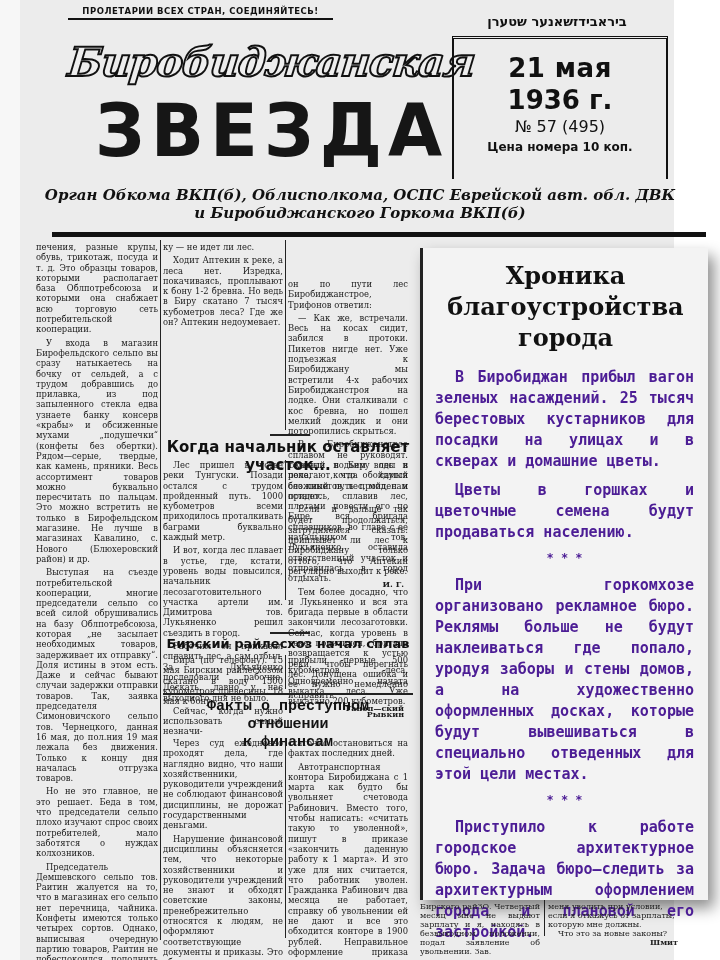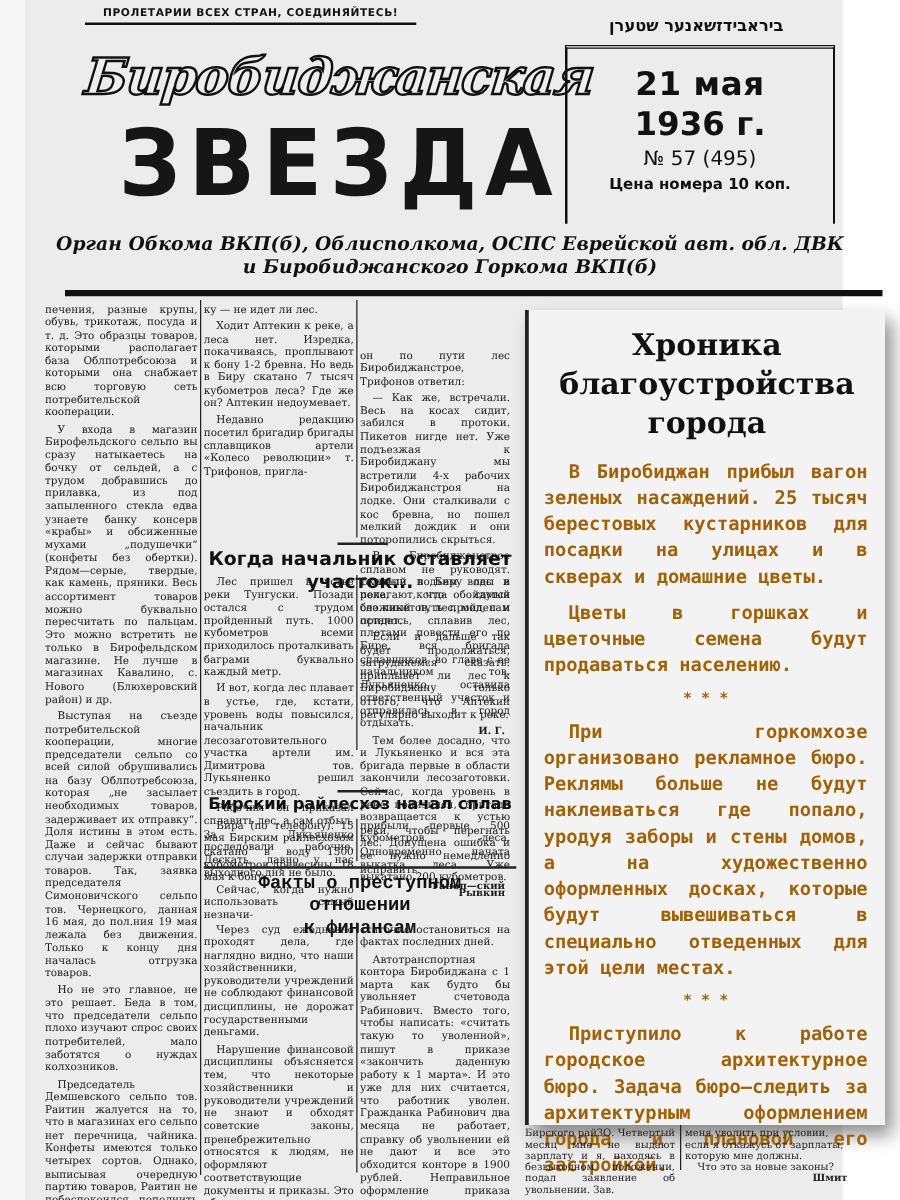--- a/index.html
+++ b/index.html
@@ -38,21 +38,21 @@
   .headline { position:absolute; text-align:center; font-family:"DejaVu Sans", sans-serif; font-weight:bold; color:#111; }
   .sig { text-align:right; font-weight:bold; font-size:8px; margin-right:4px; }
   .divider { position:absolute; height:2px; background:#222; }
 
   
   .card { position:absolute; left:420px; top:248px; width:285px; height:652px; background:#f3f3f3;
           box-shadow:6px 8px 14px rgba(0,0,0,.45); border-left:3px solid #222; }
   .card-title { text-align:center; font-family:"DejaVu Serif", serif; font-weight:bold; font-size:24px;
           line-height:31px; margin-top:12px; color:#111; }
   .card-body { padding:0 14px 0 12px; font-family:"DejaVu Sans Mono", monospace; font-weight:bold;
-          font-size:15px; line-height:21px; text-align:justify; color:#a16207; }
+          font-size:15px; line-height:21px; text-align:justify; color:#4c1d95; }
   .card-body p { margin:0 0 8px 0; text-indent:20px; }
   .stars { text-align:center; font-size:12px; line-height:10px; margin:10px 0 12px; }
   .bottom-strip { position:absolute; left:420px; top:900px; width:280px; height:36px;
           font-family:"DejaVu Serif", serif; font-size:8px; line-height:9px; color:#222; }
 </style>
 </head>
 <body>
 
 <div class="left-edge"></div>
 <div class="page"></div>
@@ -79,21 +79,20 @@
   <p>Выступая на съезде потребительской кооперации, многие председатели сельпо со всей силой обрушивались на базу Облпотребсоюза, которая „не засылает необходимых товаров, задерживает их отправку“. Доля истины в этом есть. Даже и сейчас бывают случаи задержки отправки товаров. Так, заявка председателя Симоновичского сельпо тов. Чернецкого, данная 16 мая, до пол.ния 19 мая лежала без движения. Только к концу дня началась отгрузка товаров.</p>
   <p>Но не это главное, не это решает. Беда в том, что председатели сельпо плохо изучают спрос своих потребителей, мало заботятся о нуждах колхозников.</p>
   <p>Председатель Демшевского сельпо тов. Раитин жалуется на то, что в магазинах его сельпо нет перечница, чайника. Конфеты имеются только четырех сортов. Однако, выписывая очередную партию товаров, Раитин не побеспокоился пополнить свой ассортимент недостающими товарами.</p>
 
 </div>
 <div class="vline" style="left:160px; top:240px; height:700px;"></div>
 
 <div class="col" style="left:163px; top:242px; width:120px;">
   <p style="text-indent:0">ку — не идет ли лес.</p>
   <p>Ходит Аптекин к реке, а леса нет. Изредка, покачиваясь, проплывают к бону 1-2 бревна. Но ведь в Биру скатано 7 тысяч кубометров леса? Где же он? Аптекин недоумевает.</p>
-  <p>Недавно редакцию посетил бригадир бригады сплавщиков артели «Колесо революции» т. Трифонов, пригла-</p>
 </div>
 <div class="vline" style="left:285px; top:240px; height:190px;"></div>
 <div class="col" style="left:288px; top:242px; width:120px;margin-top:37px;">
   <p style="text-indent:0">он по пути лес Биробиджанстрое, Трифонов ответил:</p>
   <p>— Как же, встречали. Весь на косах сидит, забился в протоки. Пикетов нигде нет. Уже подъезжая к Биробиджану мы встретили 4-х рабочих Биробиджанстроя на лодке. Они сталкивали с кос бревна, но пошел мелкий дождик и они поторопились скрыться.</p>
   <p>В Биробиджанстрое сплавом не руководят. Скатали в Биру лес и полагают, что обойдутся без пикетов, лес, мол, сам придет.</p>
   <p>Если и дальше так будет продолжаться, затрудняемся сказать: приплывет ли лес к Биробиджану только оттого, что Аптекин регулярно выходит к реке.</p>
   <div class="sig">И. Г.</div>
 </div>
 

